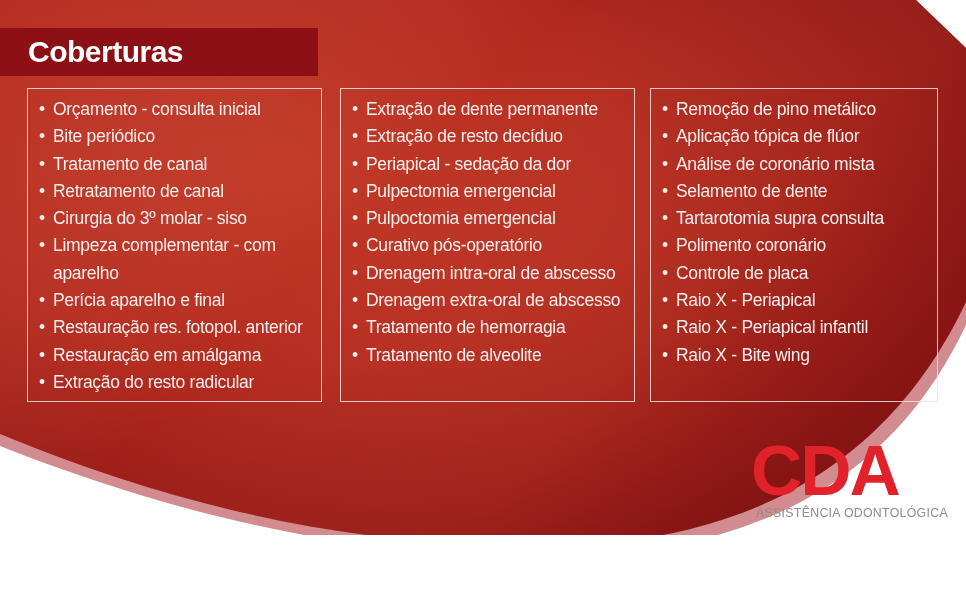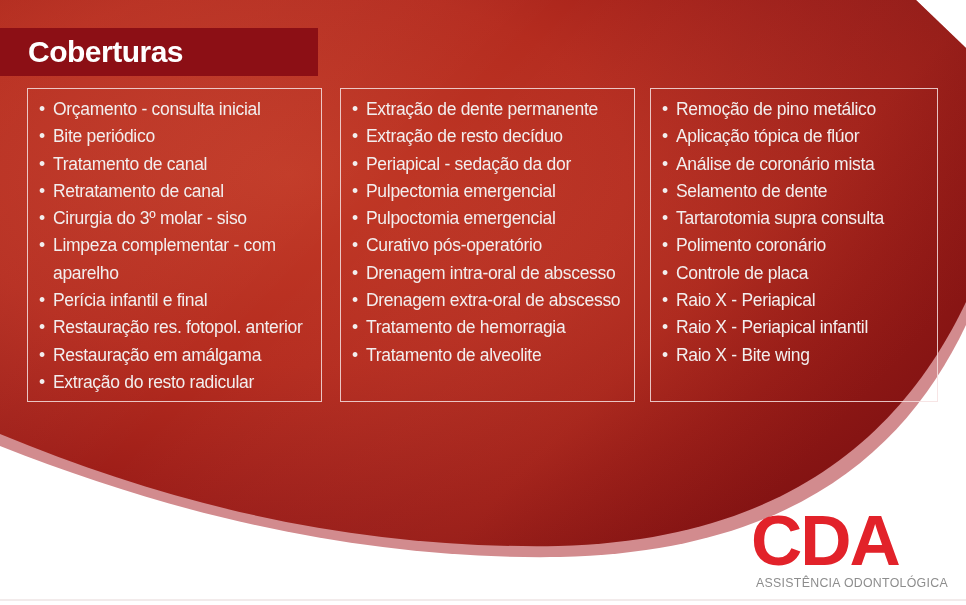--- a/index.html
+++ b/index.html
@@ -1,17 +1,17 @@
 <!DOCTYPE html>
 <html><head>
 <meta charset="utf-8">
 <style>
   html,body { margin:0; padding:0; background:#ffffff; }
   .stage {
-    position:relative; width:966px; height:605px; overflow:hidden;
+    position:relative; width:966px; height:535px; overflow:hidden;
     font-family:"Liberation Sans","DejaVu Sans",sans-serif;
     background:#ffffff;
   }
   .bg-svg { position:absolute; left:0; top:0; width:966px; height:605px; display:block; }
 
   
   .titlebar {
     position:absolute; left:0; top:28px; width:318px; height:48px;
     background:#8c0f15;
   }
@@ -106,21 +106,21 @@
         <li>
           <span class="bullet">•</span>
           <span>Cirurgia do 3º molar - siso</span>
         </li>
         <li>
           <span class="bullet">•</span>
           <span>Limpeza complementar - com aparelho</span>
         </li>
         <li>
           <span class="bullet">•</span>
-          <span>Perícia infantil e final</span>
+          <span>Perícia aparelho e final</span>
         </li>
         <li>
           <span class="bullet">•</span>
           <span>Restauração res. fotopol. anterior</span>
         </li>
         <li>
           <span class="bullet">•</span>
           <span>Restauração em amálgama</span>
         </li>
         <li>

